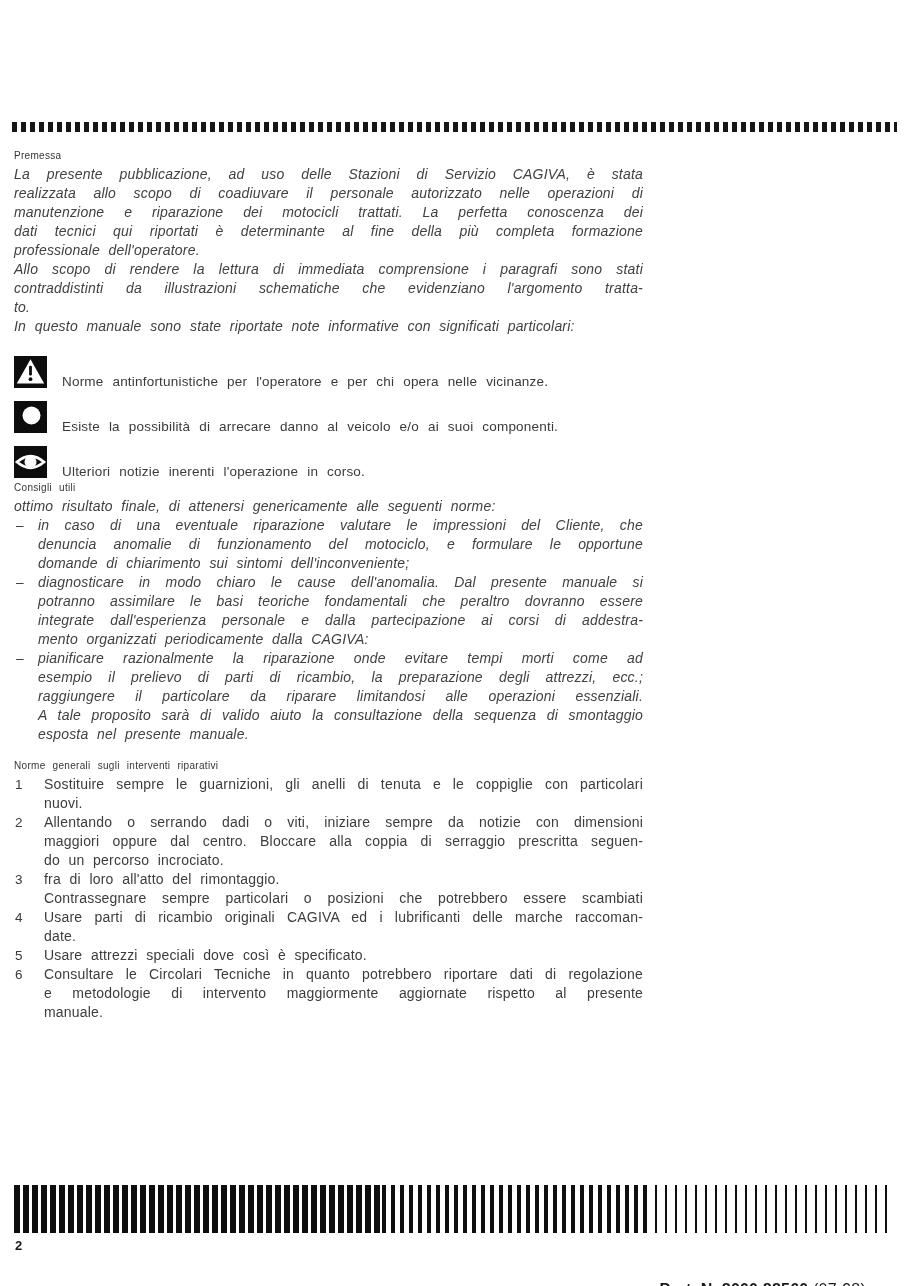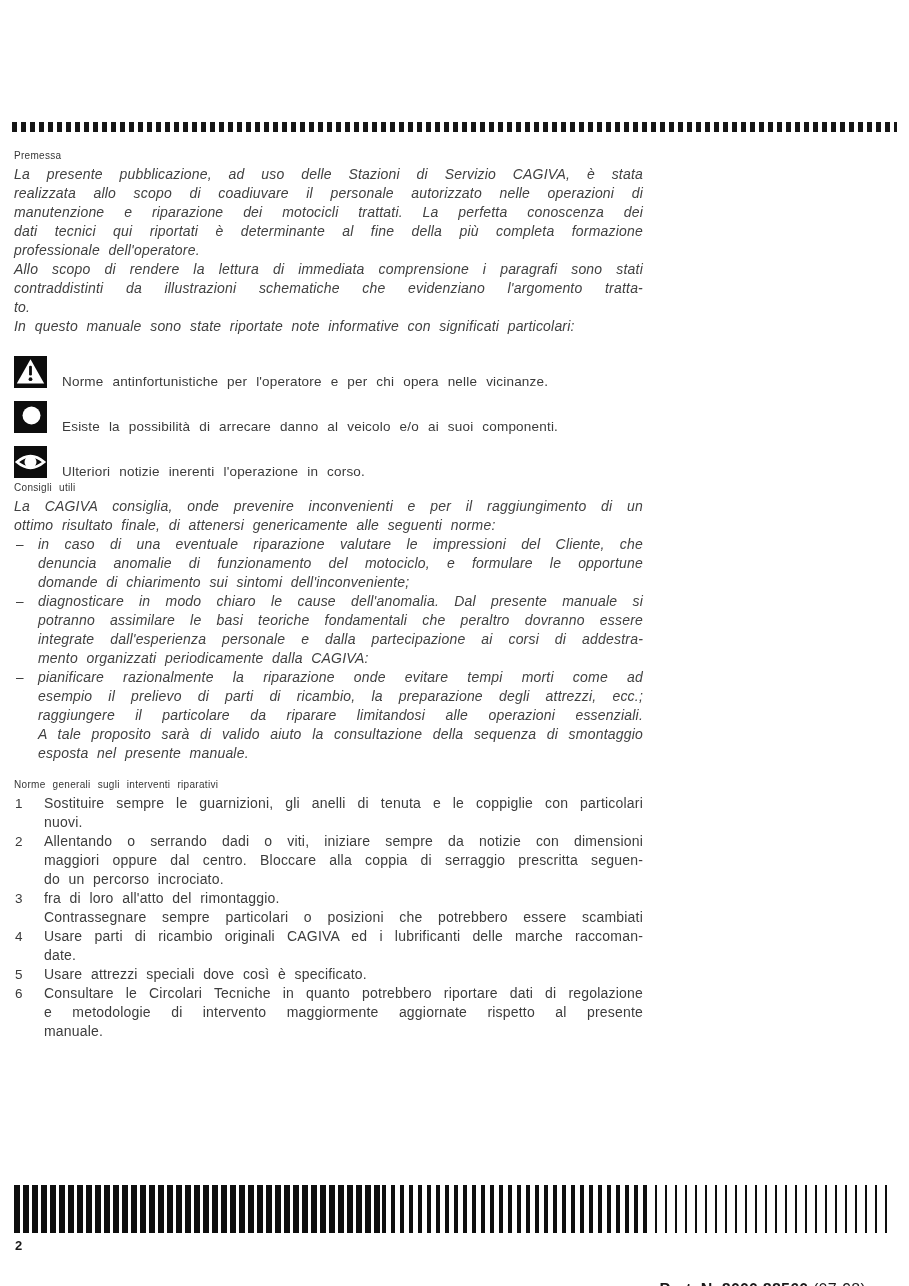--- a/index.html
+++ b/index.html
@@ -108,21 +108,20 @@
             <circle cx="16.5" cy="16" r="6" fill="#ffffff"></circle>
           </svg>
         </span>
         <div class="note-text">Ulteriori notizie inerenti l'operazione in corso.</div>
       </div>
     </section>
 
   <section id="sec-consigli" class="italic">
     <div class="heading" style="font-style:normal;">Consigli utili</div>
     <div id="consigli-intro">
-        <div class="tline">La CAGIVA consiglia, onde prevenire inconvenienti e per il raggiungimento di un</div>
         <div class="tline last">ottimo risultato finale, di attenersi genericamente alle seguenti norme:</div>
       </div>
     <div id="consigli-bullets">
         <div class="bullet">
           <span class="marker">–</span>
           <div class="tline">in caso di una eventuale riparazione valutare le impressioni del Cliente, che</div>
           <div class="tline">denuncia anomalie di funzionamento del motociclo, e formulare le opportune</div>
           <div class="tline last">domande di chiarimento sui sintomi dell'inconveniente;</div>
         </div>
         <div class="bullet">

